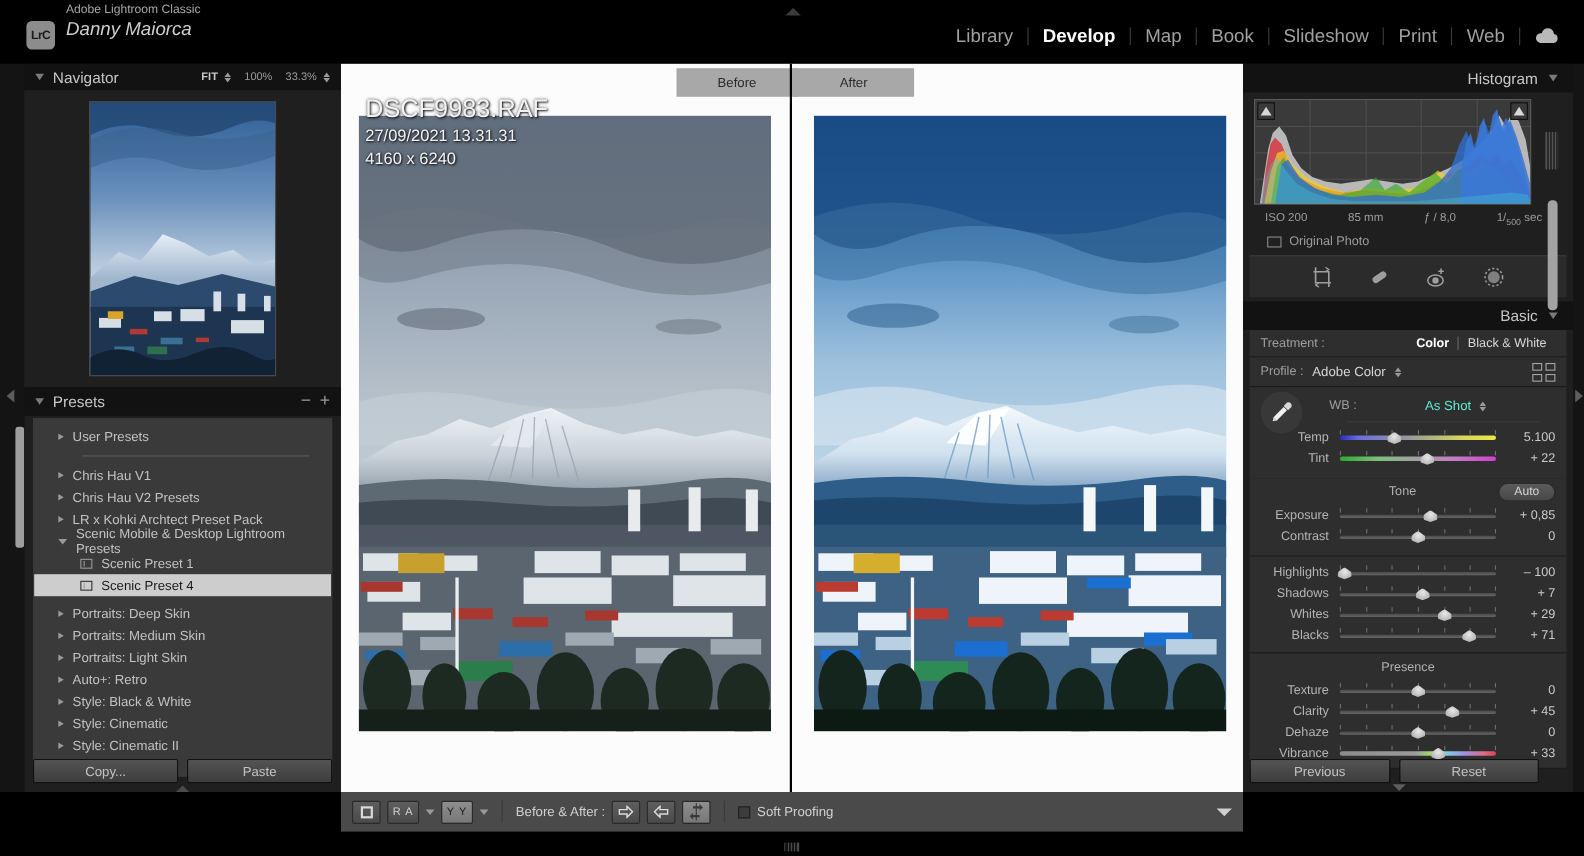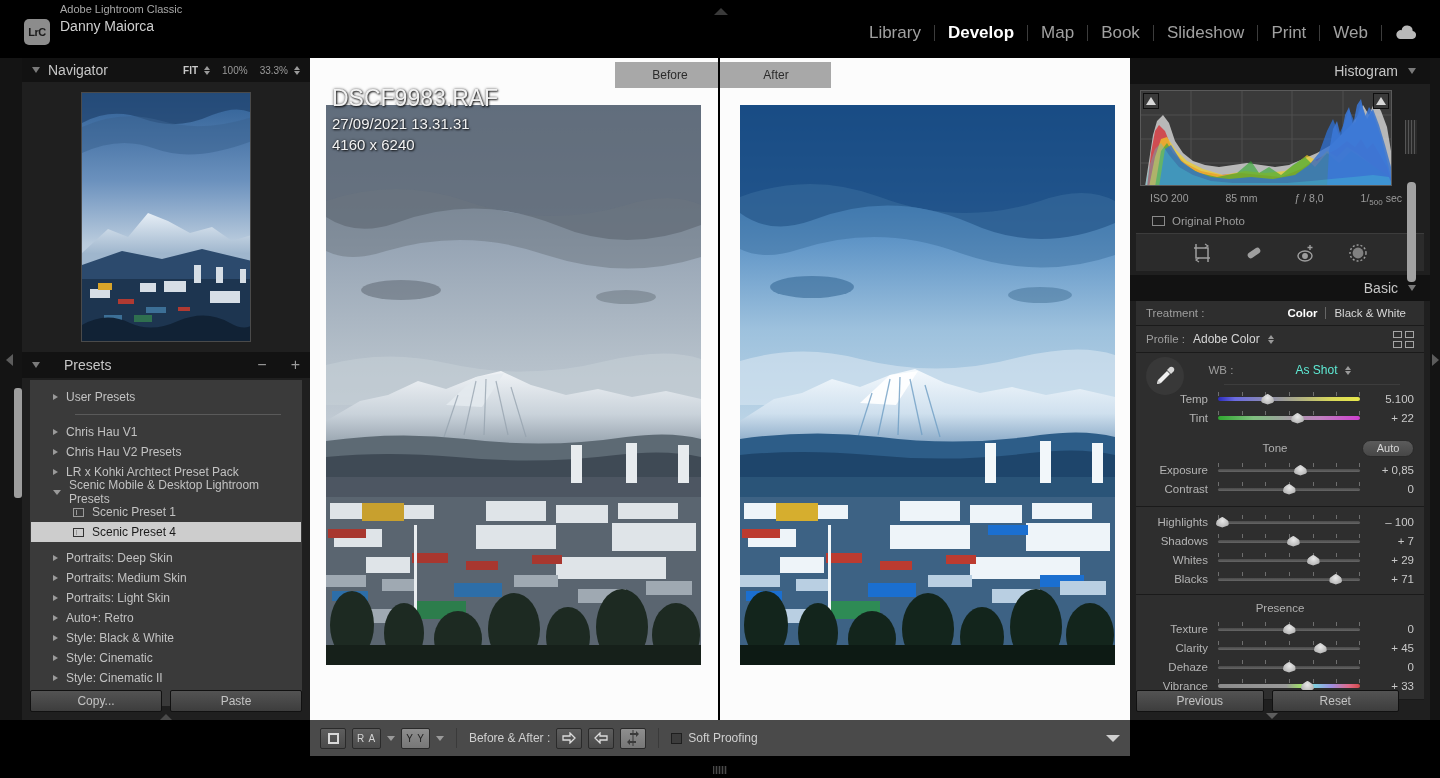--- a/index.html
+++ b/index.html
@@ -15,21 +15,21 @@
   
   .topbar { position: absolute; left:0; top:0; width:1440px; height:58px; background:#000; }
   .logo-box {
     position:absolute; left:24px; top:19px; width:26px; height:26px;
     background:#8c8c8c; border-radius:5px;
     display:flex; align-items:center; justify-content:center;
     color:#1a1a1a; font-size:11px; font-weight:bold; letter-spacing:-.5px;
   }
   .identity { position:absolute; left:60px; top:2px; }
   .identity .small { font-size:11px; color:#a8a8a8; line-height:14px; }
-  .identity .big { font-size:14px; color:#cfcfcf; line-height:21px; }
+  .identity .big { font-size:17px; color:#cfcfcf; line-height:21px;font-style:italic; }
 
   .modules { position:absolute; right:22px; top:22px; display:flex; align-items:center; gap:0; }
   .modules .mod {
     font-size:17px; color:#a0a0a0; padding:0 13px; cursor:default; line-height:22px;
   }
   .modules .mod.active { color:#ffffff; font-weight:bold; }
   .modules .sep { width:1px; height:16px; background:#3c3c3c; }
   .cloud-icon { margin-left:12px; width:24px; height:18px; display:flex; align-items:center; justify-content:center;}
 
   .top-handle { position:absolute; left:713px; top:2px; width:16px; height:9px; }
@@ -45,21 +45,21 @@
   .nav-head .title { flex:1; font-size:14px; color:#c6c6c6; }
   .nav-zoom { display:flex; align-items:center; gap:6px; font-size:10px; color:#9a9a9a; }
   .updown { display:inline-flex; flex-direction:column; gap:1px; }
   .updown i { width:0;height:0;border-left:3px solid transparent;border-right:3px solid transparent; display:block;}
   .updown i.u { border-bottom:4px solid #9a9a9a; }
   .updown i.d { border-top:4px solid #9a9a9a; }
 
   .nav-thumb-wrap { padding:10px 0; display:flex; justify-content:center; background:#1f1f1f; }
   .nav-thumb { width:170px; height:250px; border:1px solid #4a4a4a; position:relative; overflow:hidden; background:#2a3c52;}
 
-  .presets-head { height:26px; background:#121212; display:flex; align-items:center; gap:24px; padding:0 10px; }
+  .presets-head { height:26px; background:#121212; display:flex; align-items:center; gap:8px; padding:0 10px; }
   .presets-head .title { flex:1; font-size:14px; color:#c6c6c6; }
   .pm { color:#9a9a9a; font-size:16px; line-height:16px; cursor:default;}
 
   .preset-list {
     margin:2px 8px 0 8px; border:1px solid #3a3a3a; background:#3a3a3a;
     height:326px; overflow:hidden; padding-top:6px;
   }
   .preset-row {
     display:flex; align-items:center; height:20px; padding-left:22px; gap:8px;
     font-size:12px; color:#c2c2c2;

